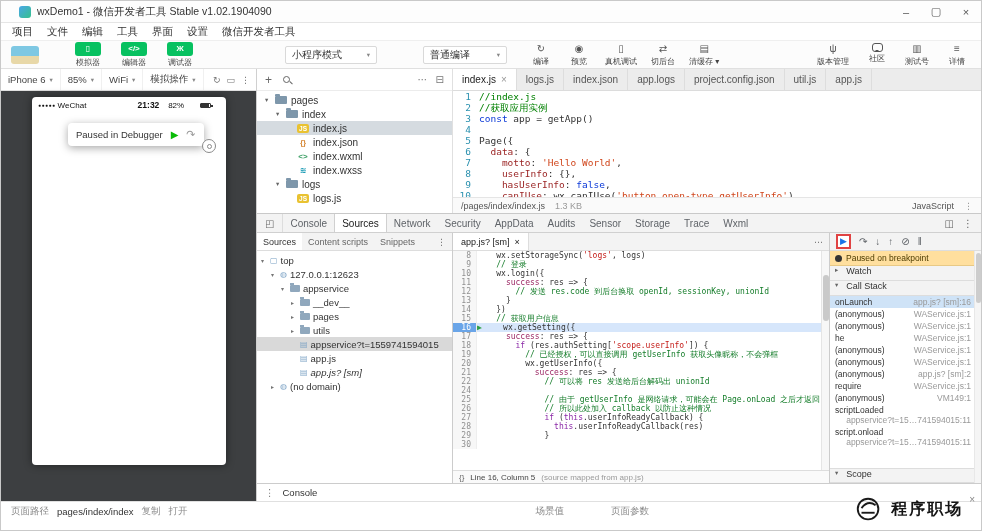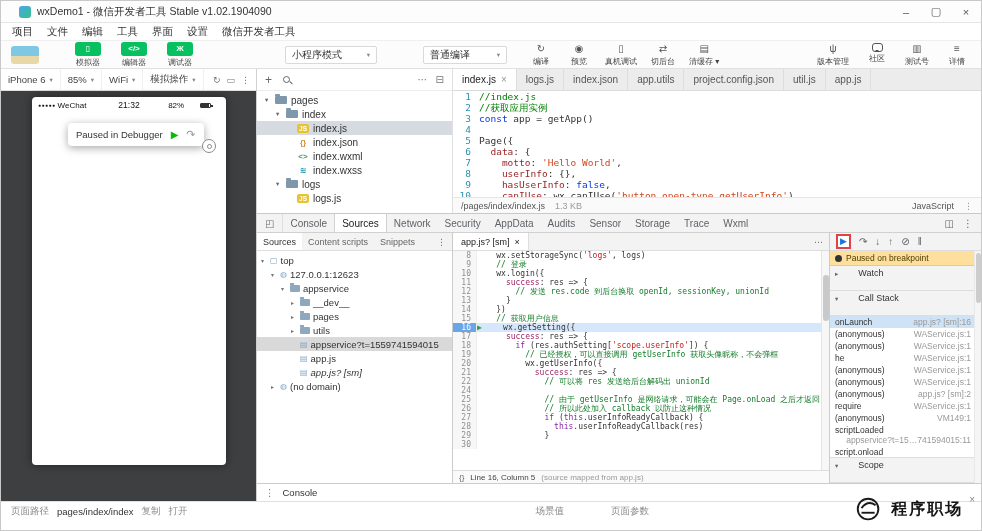--- a/index.html
+++ b/index.html
@@ -40,21 +40,21 @@
 .main{display:flex;height:432px}
 .sim-panel{width:256px;flex:none;display:flex;flex-direction:column;border-right:1px solid #d0d0d0}
 .sim-toolbar{height:22px;display:flex;align-items:center;background:#fff;border-bottom:1px solid #e0e0e0;font-size:9.5px;color:#444}
 .sim-item{display:flex;align-items:center;padding:0 7px;height:100%;border-right:1px solid #f0f0f0;white-space:nowrap}
 .sim-icons{margin-left:auto;display:flex;gap:6px;padding-right:6px;color:#777;font-size:9px}
 .sim-body{flex:1;background:#3d3f41;position:relative}
 .phone{position:absolute;left:31px;top:6px;width:194px;height:368px;background:#fff;border-radius:4px;box-shadow:0 0 8px rgba(0,0,0,.45)}
 .phone-status{display:flex;align-items:center;padding:3px 6px;font-size:8px;color:#111}
 .ps-left{flex:1;display:flex;align-items:center;gap:2px}
 .dots{font-size:5px;letter-spacing:.5px}
-.ps-time{flex:1;text-align:center;font-size:8.5px;font-weight:normal}
+.ps-time{flex:1;text-align:right;font-size:8.5px;font-weight:bold}
 .ps-right{flex:1;display:flex;align-items:center;justify-content:center;gap:16px}
 .batt{width:11px;height:5px;border:1px solid #333;border-radius:1px;position:relative}
 .batt::before{content:"";position:absolute;left:0;top:0;bottom:0;width:8px;background:#333}
 .batt::after{content:"";position:absolute;right:-2.5px;top:1px;width:1.5px;height:2px;background:#333}
 .debug-tip{position:absolute;left:36px;top:26px;background:#fff;border-radius:4px;box-shadow:0 2px 8px rgba(0,0,0,.35);padding:5px 8px;display:flex;align-items:center;gap:8px;font-size:9.5px;color:#333;white-space:nowrap}
 .debug-tip .resume{color:#09bb07;font-size:10px}
 .debug-tip .step{color:#999;font-size:11px}
 .capsule{position:absolute;right:10px;top:42px;width:14px;height:14px;border:1.5px solid #8a8a8a;border-radius:50%;background:#fff}
 .capsule::after{content:"";position:absolute;left:3.5px;top:3.5px;width:3.5px;height:3.5px;border:1.2px solid #8a8a8a;border-radius:50%}
 
@@ -124,21 +124,21 @@
 .se-status{height:13px;flex:none;display:flex;align-items:center;gap:6px;border-top:1px solid #ddd;font-size:8px;color:#444;padding:0 6px;background:#fafafa}
 .se-status .dim{color:#999}
 .se-status .braces{color:#666}
 
 .debug-panel{width:152px;flex:none;border-left:1px solid #ccc;display:flex;flex-direction:column;background:#fff;position:relative;overflow:hidden}
 .dbg-controls{height:18px;flex:none;display:flex;align-items:center;gap:8px;padding:0 6px;border-bottom:1px solid #ddd;background:#f3f3f3;color:#5f6368;font-size:10px}
 .dbg-ico{line-height:12px}
 .dbg-ico.resume{color:#1a73e8;border:2px solid #e04343;padding:0 2px;font-size:9px;line-height:11px;background:#fff}
 .dbg-banner{height:15px;flex:none;background:#ffdf9e;border-bottom:1px solid #e8c985;display:flex;align-items:center;gap:4px;padding:0 5px;font-size:8.5px;color:#4d3c00;white-space:nowrap}
 .bdot{width:7px;height:7px;border-radius:50%;background:#333;flex:none}
-.dbg-section{height:15px;flex:none;display:flex;align-items:flex-end;gap:20px;padding:12px 5px;background:#f3f3f3;border-bottom:1px solid #ddd;font-size:9px;color:#333}
+.dbg-section{height:15px;flex:none;display:flex;align-items:flex-start;gap:8px;padding:0 5px;background:#f3f3f3;border-bottom:1px solid #ddd;font-size:9px;color:#333}
 .dbg-section.scope{border-top:1px solid #ddd;margin-top:auto}
 .sarr{font-size:6.5px;color:#666}
 .cs-list{overflow:hidden}
 .cs-row{display:flex;justify-content:space-between;flex-wrap:wrap;padding:1px 10px 1px 5px;font-size:8.5px;line-height:10px}
 .cs-row .loc{color:#999;margin-left:auto}
 .cs-row.sel{background:#cfe3f7}
 .dbg-scroll{position:absolute;right:0;top:18px;bottom:0;width:7px;background:#f5f5f5;border-left:1px solid #e8e8e8}
 .dbg-scroll .thumb{position:absolute;top:2px;left:1px;width:5px;height:50px;background:#cdcdcd;border-radius:3px}
 
 .console-drawer{height:18px;flex:none;border-top:1px solid #ccc;display:flex;align-items:center;gap:8px;padding:0 8px;background:#fff;font-size:9.5px;color:#333}
@@ -356,21 +356,21 @@
                 <span>index.js</span>
                 <span class="close">×</span>
               </div>
               <div class="tab">
                 <span>logs.js</span>
               </div>
               <div class="tab">
                 <span>index.json</span>
               </div>
               <div class="tab">
-                <span>app.utils</span>
+                <span>app.logs</span>
               </div>
               <div class="tab">
                 <span>project.config.json</span>
               </div>
               <div class="tab">
                 <span>util.js</span>
               </div>
               <div class="tab">
                 <span>app.js</span>
               </div>

